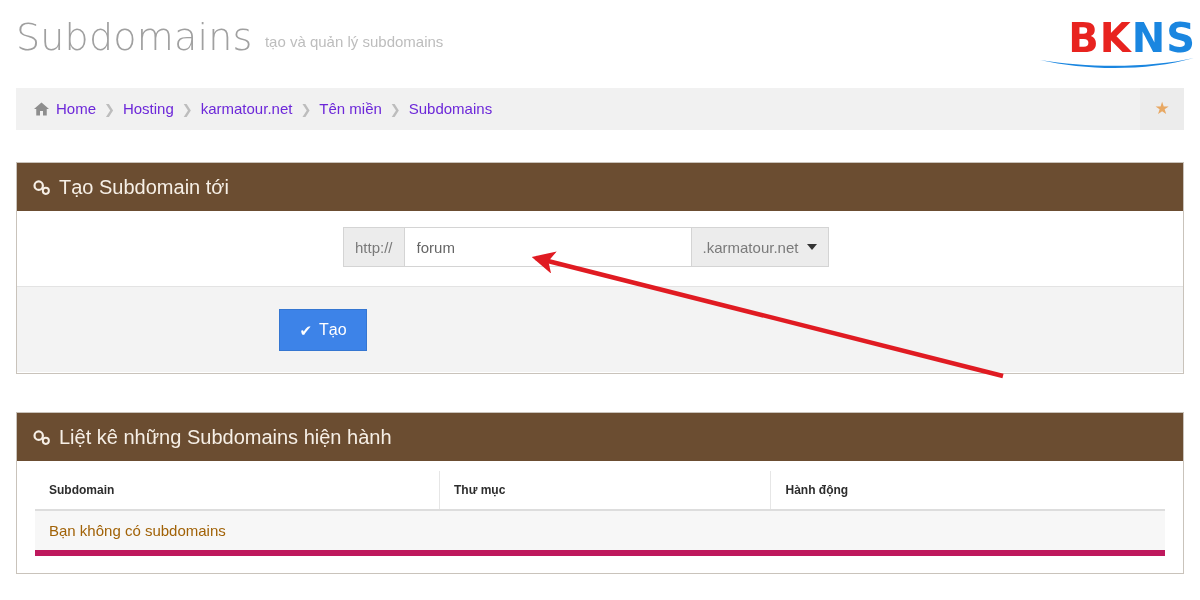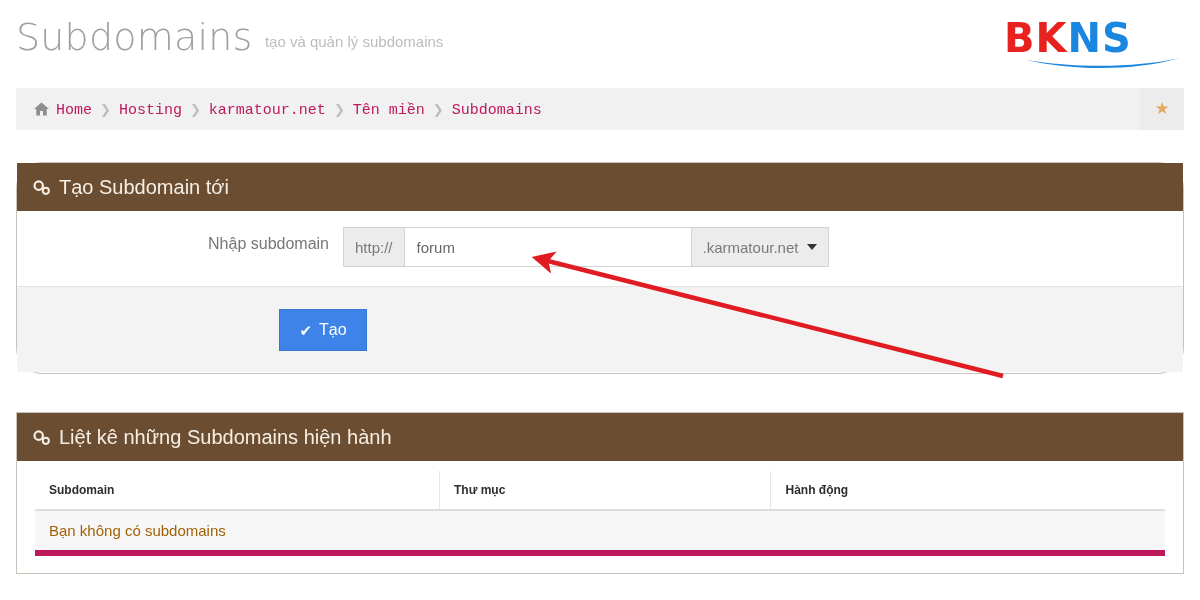--- a/index.html
+++ b/index.html
@@ -48,24 +48,25 @@
     display: inline-block;
     margin-left: 8px;
     vertical-align: baseline;
     position: relative;
     top: -3px;
   }
 
   
   .brand-logo {
     position: absolute;
-    right: 18px;
+    right: 4px;
     top: 18px;
     width: 178px;
     height: 58px;
+    text-align: right;
   }
   .brand-text {
     font-size: 40px;
     font-weight: bold;
     letter-spacing: 1px;
     line-height: 40px;
     font-family: "DejaVu Sans", "Liberation Sans", sans-serif;
   }
   .brand-bk { color: #e8231f; }
   .brand-ns { color: #1a86e0; }
@@ -88,21 +89,21 @@
   .breadcrumb {
     position: absolute;
     left: 18px;
     top: 0;
     height: 42px;
     line-height: 42px;
     font-size: 15px;
     color: #9a9a9a;
     white-space: nowrap;
   }
-  .breadcrumb .crumb { color: #be185d; font-family: Liberation Mono, monospace; }
+  .breadcrumb .crumb { color: #6d28d9; }
   .breadcrumb .sep {
     color: #bdbdbd;
     margin: 0 8px;
     font-size: 13px;
   }
   .home-icon {
     display: inline-block;
     margin-right: 7px;
     position: relative;
     top: 2px;
@@ -153,21 +154,20 @@
     background: #f3f3f3;
     border-top: 1px solid #e3e3e3;
     box-sizing: border-box;
   }
 
   #panel-create {
     left: 16px;
     top: 162px;
     width: 1168px;
     height: 212px;
-    border-radius: 26px;
   }
   #panel-create .panel-body { height: 75px; position: relative; }
   #panel-create .panel-footer { height: 86px; position: relative; }
 
   #panel-list {
     left: 16px;
     top: 412px;
     width: 1168px;
     height: 162px;
   }
@@ -316,21 +316,20 @@
   <div class="panel" id="panel-create">
     <div class="panel-head">
       <span class="cogs-icon">
         <svg width="19" height="16" viewBox="0 0 20 16">
           <circle cx="6" cy="5.5" r="4.4" fill="none" stroke="#f6efe6" stroke-width="2.3"></circle>
           <circle cx="13.5" cy="11" r="3.2" fill="none" stroke="#f6efe6" stroke-width="2.1"></circle>
         </svg>
       </span><span>Tạo Subdomain tới</span>
     </div>
     <div class="panel-body">
-      <label class="form-label">Nhập subdomain</label>
       <div class="input-group">
         <span class="input-addon addon-left">http://</span>
         <input class="subdomain-input" type="text" value="forum" style="">
         <span class="input-addon addon-right">
           <span>.karmatour.net</span>
           <i class="caret"></i>
         </span>
       </div>
     </div>
     <div class="panel-footer">

